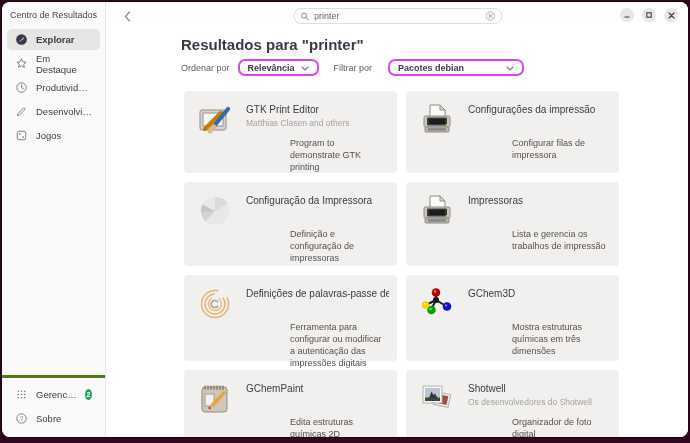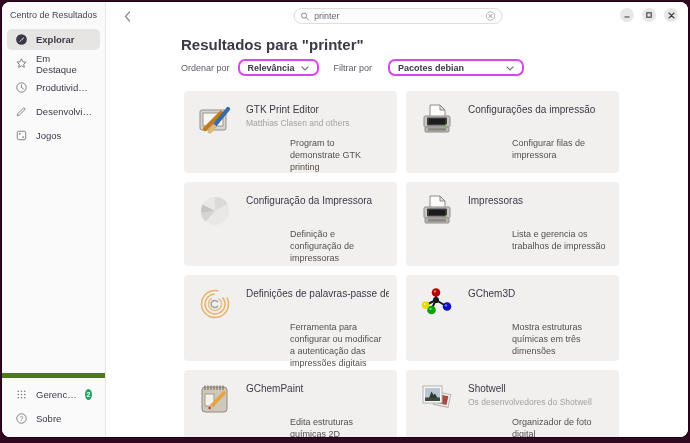--- a/index.html
+++ b/index.html
@@ -11,21 +11,21 @@
   
   .sidebar { position:absolute; left:0; top:0; bottom:0; width:104px;
              background:#fafafa; border-right:1px solid #e8e6e6; }
   .sidebar-title { position:absolute; top:8px; left:0; right:0; text-align:center;
                    font-size:9px; color:#494551; }
   .nav { position:absolute; top:27px; left:5px; right:5px; }
   .nav-item { display:flex; align-items:center; gap:8px; height:21px; padding:0 8px;
               border-radius:5px; margin-bottom:3px; font-size:9.5px; color:#3d3846; cursor:default; }
   .nav-item.selected { background:#e7e5e4; font-weight:700; }
   .nav-item .ic { width:13px; height:13px; display:inline-flex; align-items:center; justify-content:center; flex:0 0 13px; }
-  .nav-footer { position:absolute; bottom:0; left:0; right:0; border-top:5px solid #4d7c0f; padding:6px 5px 8px 5px; }
+  .nav-footer { position:absolute; bottom:0; left:0; right:0; border-top:3px solid #4d7c0f; padding:6px 5px 8px 5px; }
   .badge { margin-left:auto; background:#26a269; color:#fff; font-size:7px; font-weight:700;
            width:11px; height:11px; border-radius:50%; display:flex; align-items:center; justify-content:center; }
   
   .main { position:absolute; left:105px; top:0; right:0; bottom:0; background:#fff; }
   .back-btn { position:absolute; left:12px; top:6px; width:16px; height:16px;
               display:flex; align-items:center; justify-content:center; color:#8b8790; }
   .search-entry { position:absolute; left:50%; transform:translateX(-50%); top:6px;
                   width:209px; height:16px; background:#fdfdfd; border:1px solid #e0dddb;
                   border-radius:8px; display:flex; align-items:center; padding:0 6px; gap:5px; }
   .search-entry input { border:none; outline:none; background:transparent; flex:1;

